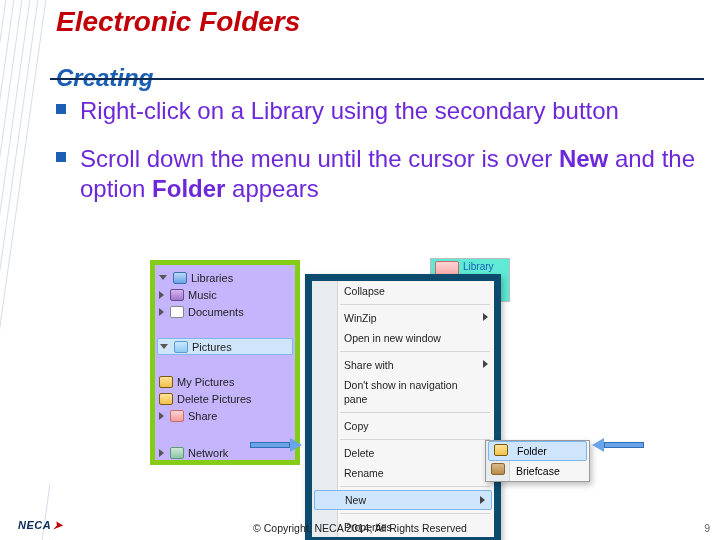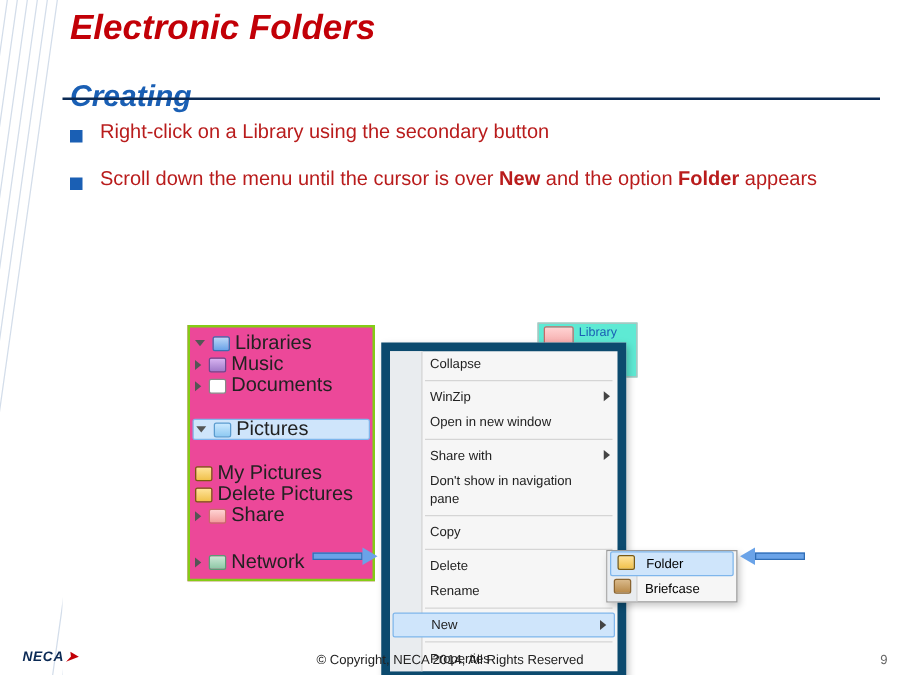--- a/index.html
+++ b/index.html
@@ -12,24 +12,24 @@
   .decor span:nth-child(4){ left:-16px; }
   .decor span:nth-child(5){ left:-8px; }
   .decor span:nth-child(6){ left:0px; }
   .decor span:nth-child(7){ left:8px; }
   .title { position: absolute; left: 56px; top: 6px; font-size: 28px; font-weight: 700; font-style: italic; color: #c20007; }
   .subtitle { position: absolute; left: 56px; top: 40px; font-size: 24px; font-weight: 700; font-style: italic; color: #1a5fb4; margin-top: 24px; }
   .rule { position: absolute; left: 50px; right: 16px; top: 78px; height: 2px; background: #0b2a55; }
   .content { position: absolute; left: 56px; right: 24px; top: 96px; }
   .bullet { display: flex; align-items: flex-start; margin-bottom: 18px; }
   .bullet .sq { width: 10px; height: 10px; background: #1a5fb4; margin-top: 8px; margin-right: 14px; flex: 0 0 auto; }
-  .bullet .txt { font-size: 16px; color: #b91c1c; line-height: 1.25; }
+  .bullet .txt { font-size: 24px; color: #6d28d9; line-height: 1.25; }
   .bullet .txt b { font-weight: 700; }
   .figure { position: absolute; left: 150px; top: 260px; width: 500px; height: 230px; }
-  .nav { position: absolute; left: 0; top: 0; width: 150px; height: 205px; background: #ec4899; border: 2px solid #84cc16; font-size: 16px; color: #222; padding: 4px 0; }
+  .nav { position: absolute; left: 0; top: 0; width: 150px; height: 205px; background: #c4b5fd; border: 5px solid #84cc16; font-size: 11px; color: #222; padding: 4px 0; }
   .nav .row { display: flex; align-items: center; height: 17px; padding: 0 4px; gap: 4px; }
   .nav .row.sel { background: #cfe5fb; border: 1px solid #7fb6ec; border-radius: 2px; margin: 18px 2px; padding: 0 2px; }
   .tri { width: 0; height: 0; border-top: 4px solid transparent; border-bottom: 4px solid transparent; border-left: 5px solid #555; margin-right: 2px; }
   .tri.open { border-left: none; border-right: none; border-top: 5px solid #555; border-bottom: none; border-left: 4px solid transparent; border-right: 4px solid transparent; width:0; height:0; }
   .ic { width: 14px; height: 12px; border: 1px solid #7a5a10; background: linear-gradient(#ffe39a,#f0c14b); border-radius: 2px; display:inline-block; }
   .ic.lib { background: linear-gradient(#bcd7f7,#6aa3e8); border-color:#3a6fb0; }
   .ic.doc { background: #fff; border-color:#888; }
   .ic.mus { background: linear-gradient(#d7b3f0,#a07ac9); border-color:#6b4a8f; }
   .ic.pic { background: linear-gradient(#c9e8ff,#8fcaf2); border-color:#5a9ccf; }
   .ic.vid { background: linear-gradient(#ffd3d3,#f29b9b); border-color:#c86a6a; }

